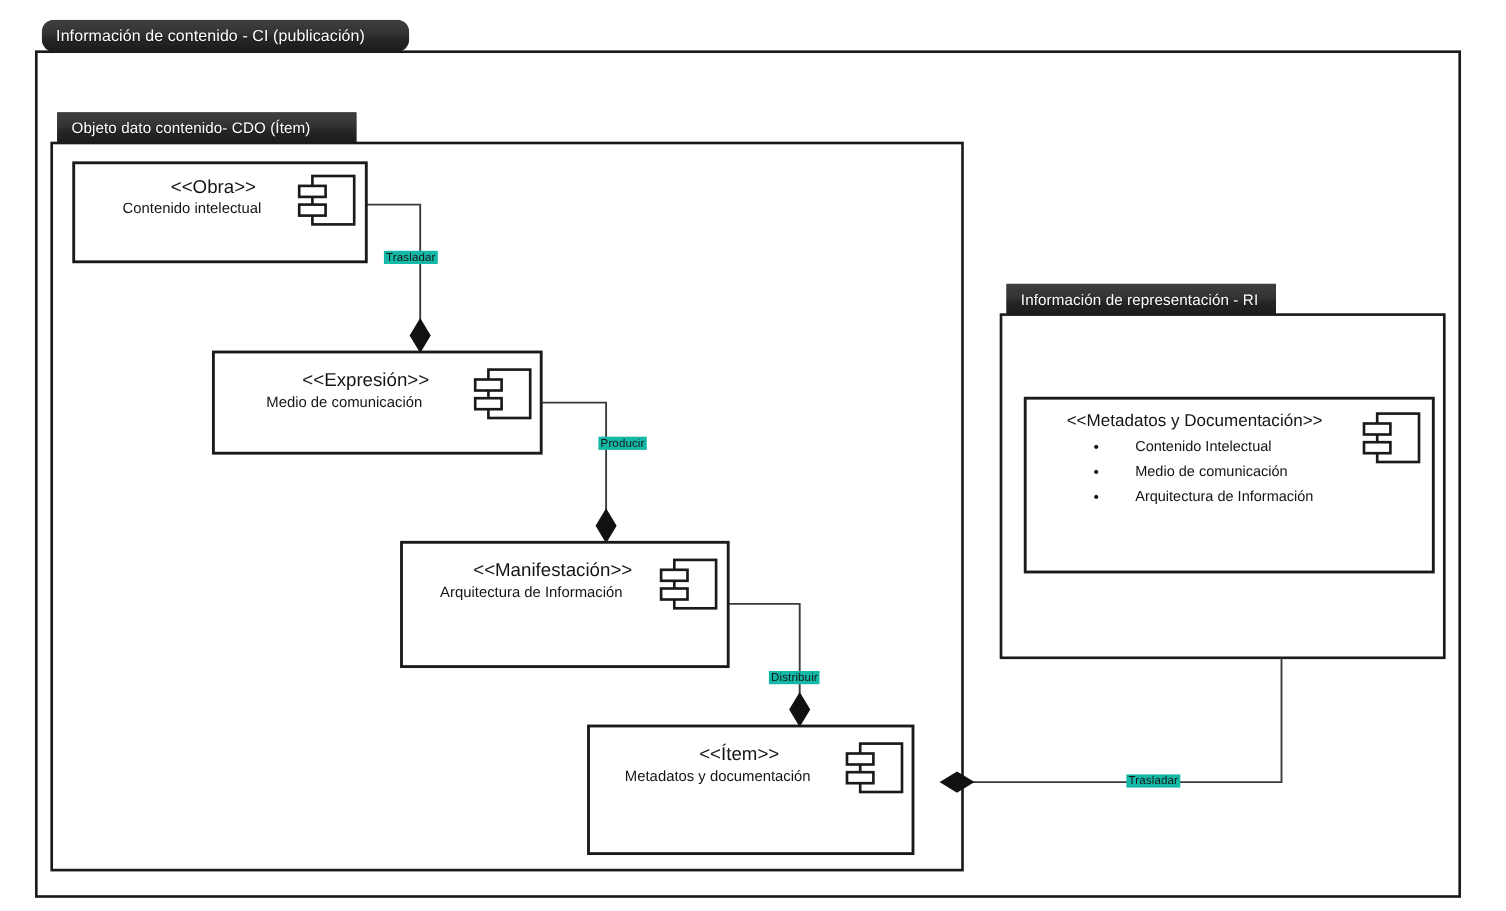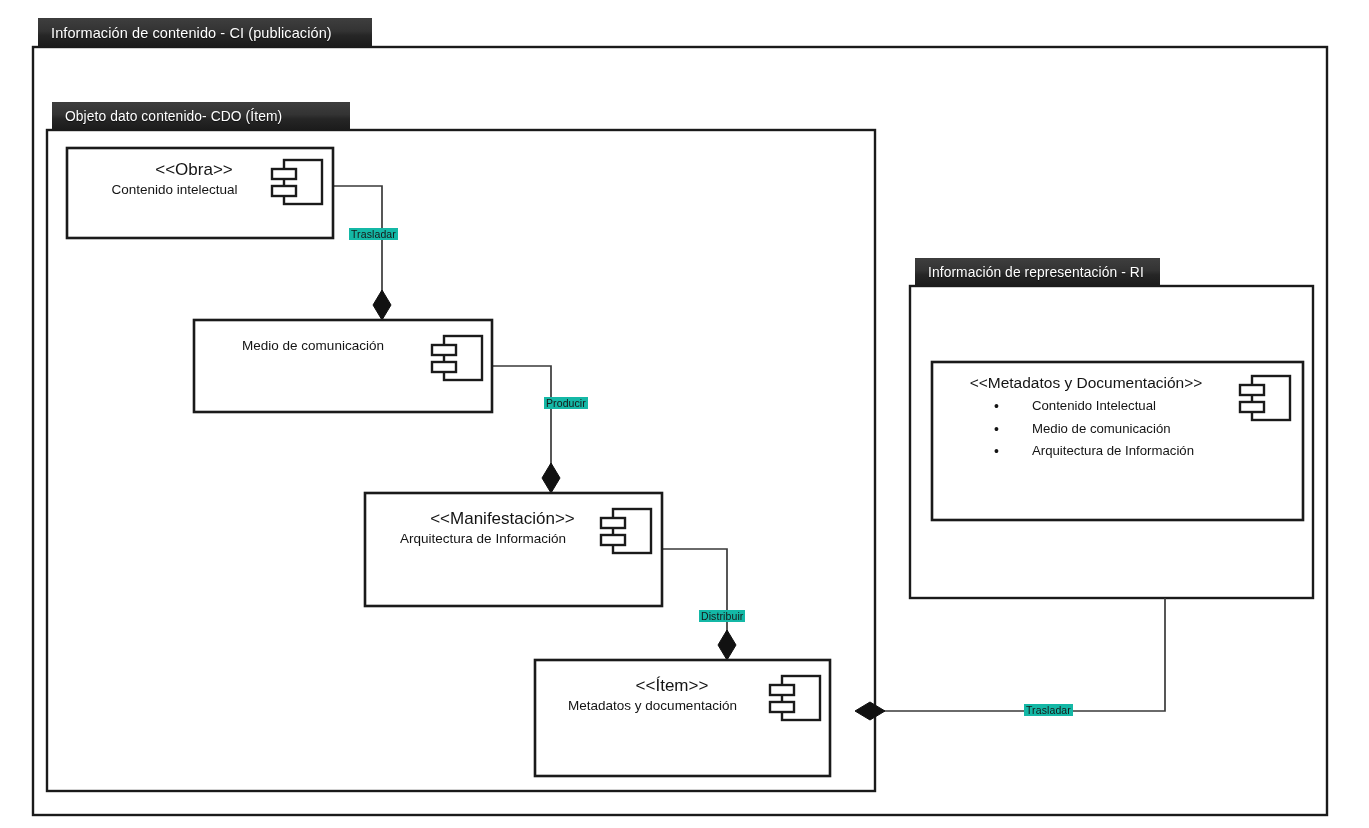--- a/index.html
+++ b/index.html
@@ -181,38 +181,39 @@
       <rect class="icon-stroke" x="770" y="702" width="24" height="10"></rect>
     </g>
 
     <g>
       <rect class="icon-stroke" x="1252" y="376" width="38" height="44"></rect>
       <rect class="icon-stroke" x="1240" y="385" width="24" height="10"></rect>
       <rect class="icon-stroke" x="1240" y="402" width="24" height="10"></rect>
     </g>
   </svg>
 
-  <div class="pkg-tab" style="left:38px; top:18px; width:334px; height:29px;">
+  <div class="pkg-tab" style="left:38px; top:18px; width:334px; height:29px;border-radius:11px;">
     <span>Información de contenido - CI  (publicación)</span>
   </div>
 
-  <div class="pkg-tab small" style="left:52px; top:102px; width:298px; height:28px;">
+  <div class="pkg-tab small" style="left:52px; top:102px; width:272px; height:28px;">
     <span>Objeto dato contenido- CDO (Ítem)</span>
   </div>
 
   <div class="pkg-tab small" style="left:915px; top:258px; width:245px; height:28px;text-align:right;">
     <span>Información de representación - RI</span>
   </div>
 
   <div class="cmp-text" style="left:67px; top:160px; width:215px;">
     <div class="cmp-stereo">&lt;&lt;Obra&gt;&gt;</div>
     <div class="cmp-sub">Contenido intelectual</div>
   </div>
 
   <div class="cmp-text" style="left:194px; top:336px; width:238px;">
+    <div class="cmp-stereo">&lt;&lt;Expresión&gt;&gt;</div>
     <div class="cmp-sub">Medio de comunicación</div>
   </div>
 
   <div class="cmp-text" style="left:365px; top:509px; width:236px;">
     <div class="cmp-stereo">&lt;&lt;Manifestación&gt;&gt;</div>
     <div class="cmp-sub">Arquitectura de Información</div>
   </div>
 
   <div class="cmp-text" style="left:535px; top:676px; width:235px;">
     <div class="cmp-stereo">&lt;&lt;Ítem&gt;&gt;</div>

